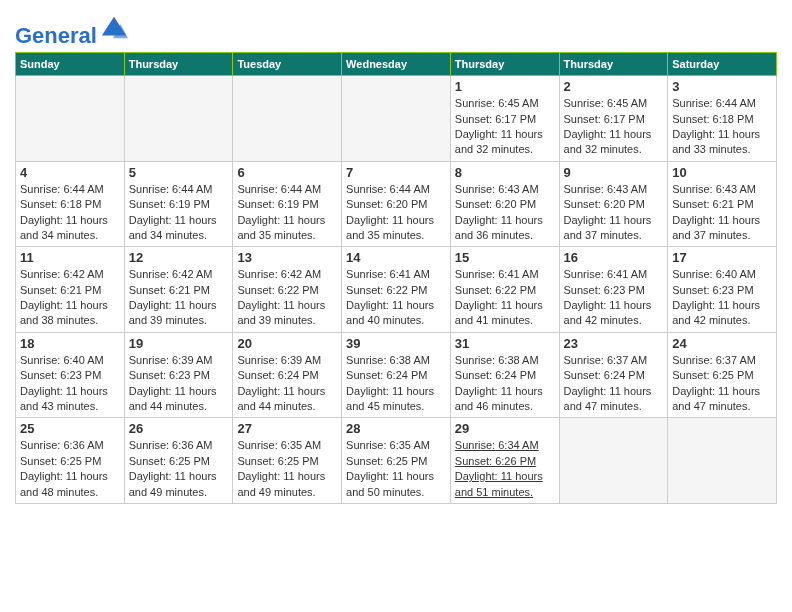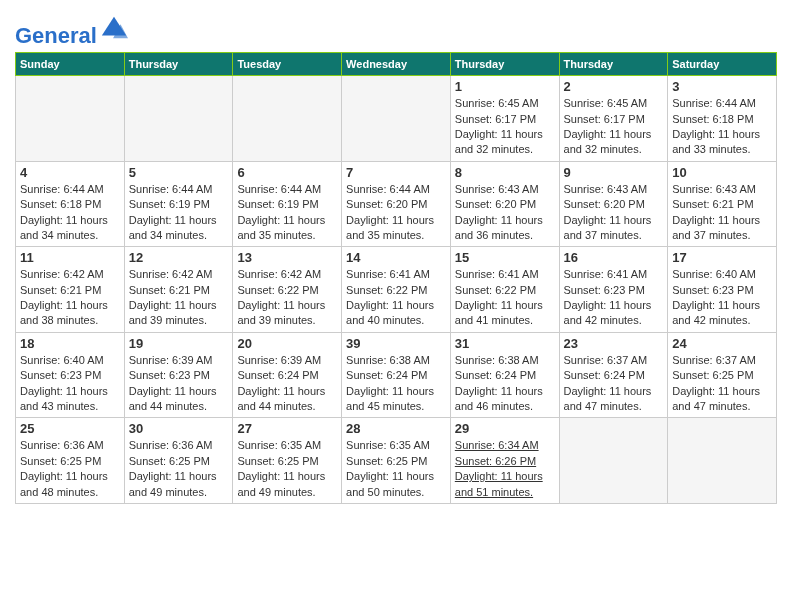--- a/index.html
+++ b/index.html
@@ -304,21 +304,21 @@
       </tr>
       <tr>
         <td>
           <span class="day-number">25</span>
           <div class="day-info" style="white-space: pre-line;">Sunrise: 6:36 AM
 Sunset: 6:25 PM
 Daylight: 11 hours
 and 48 minutes.</div>
         </td>
         <td>
-          <span class="day-number">30</span>
+          <span class="day-number">26</span>
           <div class="day-info" style="white-space: pre-line;">Sunrise: 6:36 AM
 Sunset: 6:25 PM
 Daylight: 11 hours
 and 49 minutes.</div>
         </td>
         <td>
           <span class="day-number">27</span>
           <div class="day-info" style="white-space: pre-line;">Sunrise: 6:35 AM
 Sunset: 6:25 PM
 Daylight: 11 hours

